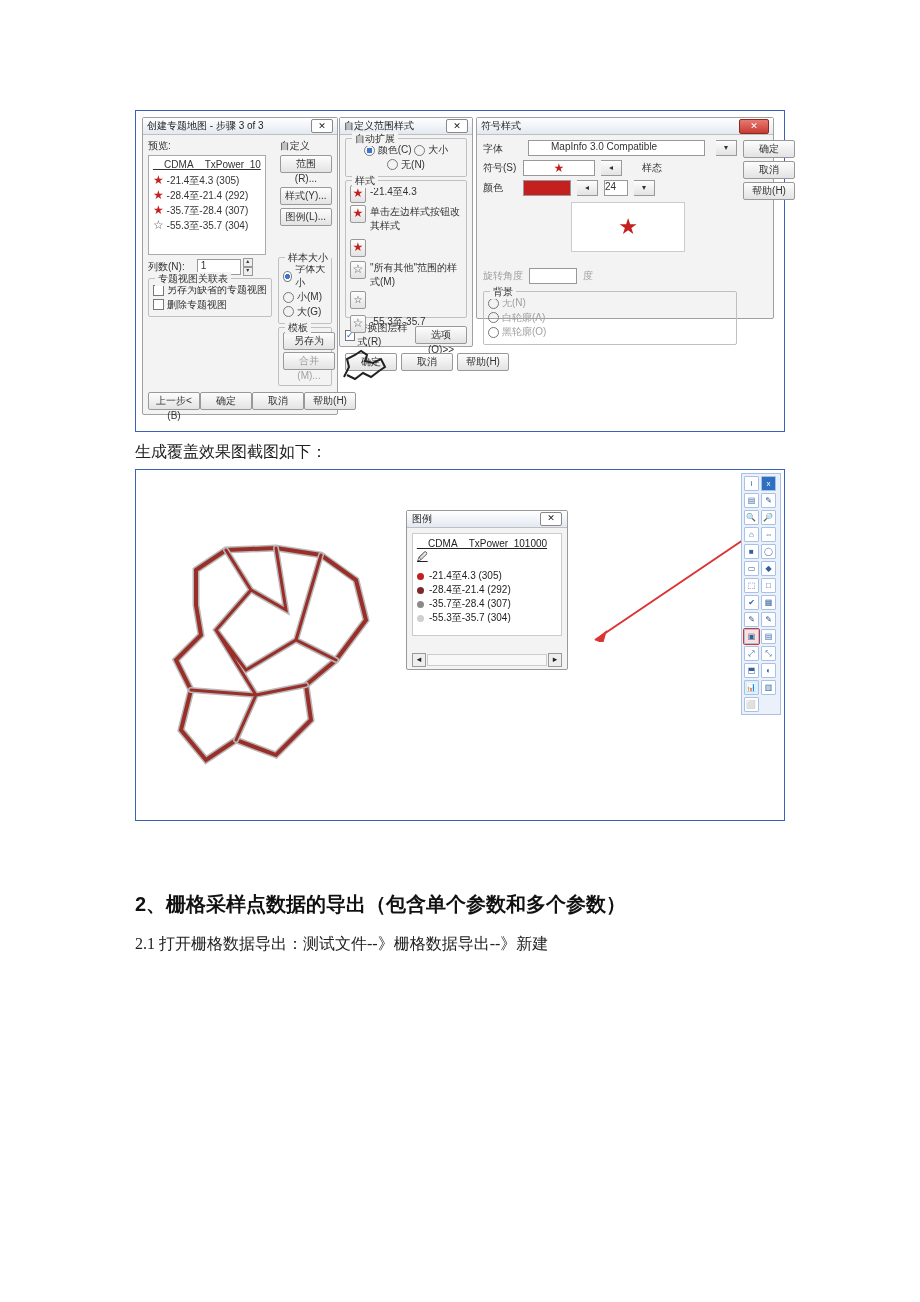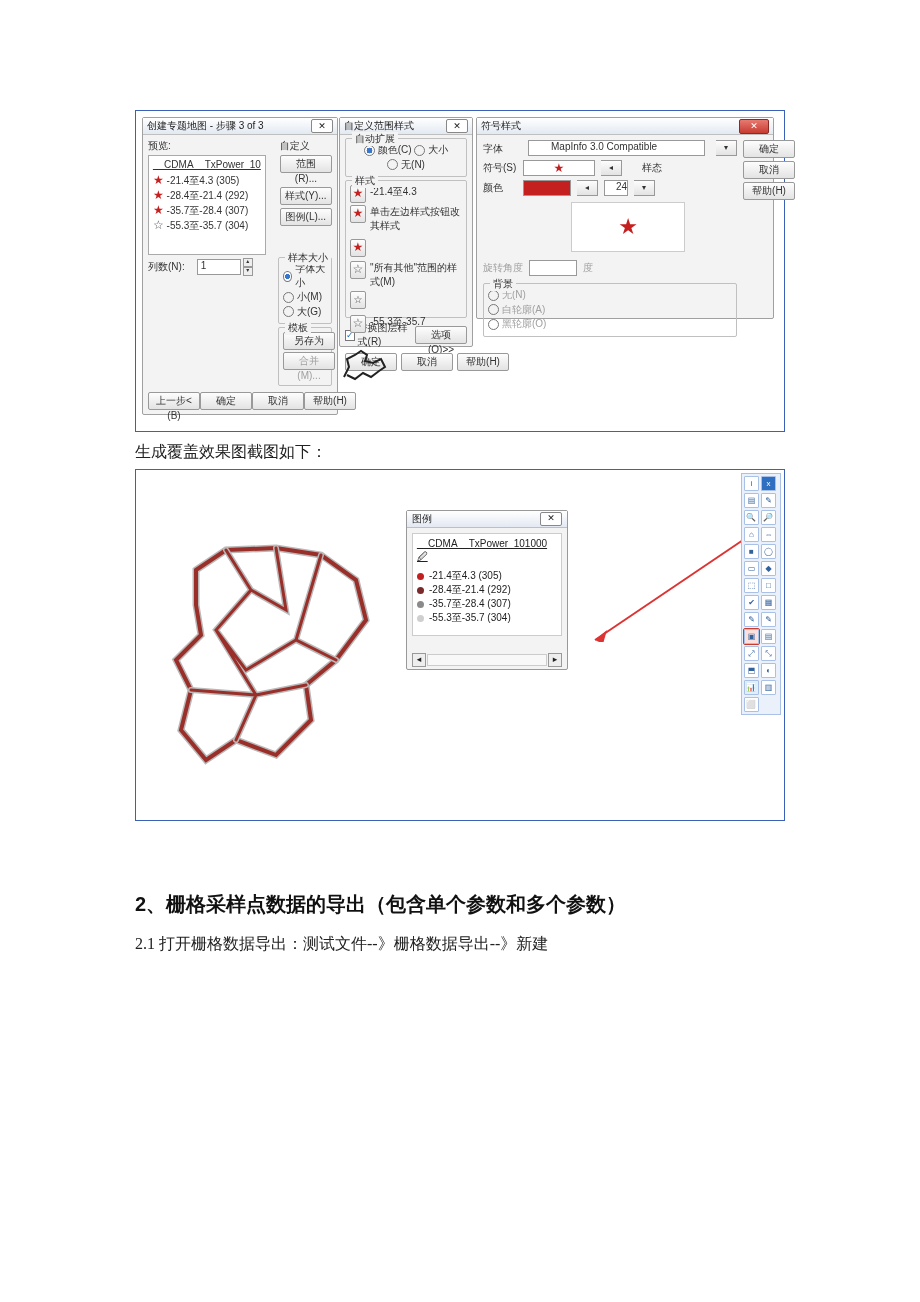--- a/index.html
+++ b/index.html
@@ -22,21 +22,21 @@
   .check.on::before{background:#fff;box-shadow:inset 0 0 0 1px #fff;content:"✓";color:#1b6bd4;font-size:9px;line-height:9px;text-align:center;}
   .txtfield{background:#fff;border:1px solid #999;height:14px;font-size:10px;padding:0 3px;display:inline-block;}
   .spin{position:relative;display:inline-block;}
   .spin .arr{position:absolute;right:-12px;top:-1px;width:10px;display:flex;flex-direction:column;}
   .spin .arr span{height:7px;border:1px solid #999;background:#eee;font-size:6px;line-height:5px;text-align:center;}
   .star{color:#c42020;font-size:12px;}
   .star-outline{color:#555;font-size:12px;}
   .disabled{color:#a0a0a0;}
   .sym-select{width:70px;height:14px;border:1px solid #999;background:#fff;font-size:10px;display:inline-flex;align-items:center;justify-content:center;}
   .dd{width:20px;height:14px;border:1px solid #999;border-left:0;background:linear-gradient(#fdfdfd,#e3e3e3);font-size:8px;text-align:center;line-height:13px;}
-  .small-input{width:22px;height:14px;border:1px solid #999;background:#fff;font-size:10px;text-align:right;}
+  .small-input{width:22px;height:14px;border:1px solid #999;background:#fff;font-size:10px;text-align:left;}
 
   
   .fig2{ margin-top:6px; height:350px; position:relative; overflow:hidden;}
   .map-area{position:absolute;left:0;top:0;right:40px;bottom:0;background:#fff;}
   .legend-panel{position:absolute;left:270px;top:40px;width:160px;height:158px;background:#f3f3f3;border:1px solid #999;border-radius:2px;}
   .legend-panel .lp-title{height:16px;background:linear-gradient(#fff,#e3e9f2);border-bottom:1px solid #bfbfbf;font-size:10px;display:flex;align-items:center;padding:0 5px;}
   .legend-panel .lp-title .xx{margin-left:auto;width:20px;height:12px;background:#fff;border:1px solid #888;border-radius:2px;font-size:9px;text-align:center;line-height:11px;}
   .legend-panel .lp-body{background:#fff;margin:5px;border:1px solid #ccc;padding:4px 4px 10px 4px;font-size:10px;}
   .legend-panel .lp-body .hdr{text-decoration:underline;margin-bottom:3px;}
   .legend-panel .lp-body .row{display:flex;align-items:center;gap:5px;line-height:14px;}
@@ -92,20 +92,29 @@
 
       <div style="display:flex;padding:0 5px;gap:6px;">
         <div style="flex:1;">
           <div style="margin-top:4px;display:flex;align-items:center;gap:12px;">
             <span>列数(N):</span>
             <span class="spin"><span class="txtfield" style="width:36px;">1</span><span class="arr">
                   <span>▴</span>
                   <span>▾</span>
                 </span></span>
           </div>
+          <div class="grp">
+            <span class="gt">专题视图关联表</span>
+            <div><span class="check">
+                  <span>另存为缺省的专题视图</span>
+                </span></div>
+            <div><span class="check">
+                  <span>删除专题视图</span>
+                </span></div>
+          </div>
         </div>
         <div style="width:54px;">
           <div class="grp" style="margin-top:2px;">
             <span class="gt">样本大小</span>
             <div><span class="radio on">
                   <span>字体大小</span>
                 </span></div>
             <div><span class="radio">
                   <span>小(M)</span>
                 </span></div>
@@ -212,21 +221,21 @@
             <span style="width:34px;">颜色</span>
             <span style="width:46px;height:14px;border:1px solid #999;background:#c42020;"></span>
               <span class="dd">◂</span>
             <span class="small-input">24</span>
               <span class="dd">▾</span>
           </div>
           <div style="margin:6px 0 0 88px;border:1px solid #ccc;width:112px;height:48px;display:flex;align-items:center;justify-content:center;background:#fff;">
               <span class="star" style="font-size:22px;">★</span>
             </div>
 
-          <div style="display:flex;align-items:center;gap:6px;margin-top:8px;" class="disabled">
+          <div style="display:flex;align-items:center;gap:6px;margin-top:16px;" class="disabled">
             <span>旋转角度</span>
             <span class="txtfield disabled" style="width:40px;"></span>
             <span>度</span>
           </div>
 
           <div style="display:flex;gap:4px;margin-top:4px;">
             <div class="grp" style="flex:1;">
                 <span class="gt">背景</span>
               <div class="disabled"><span class="radio">
                     <span>无(N)</span>

